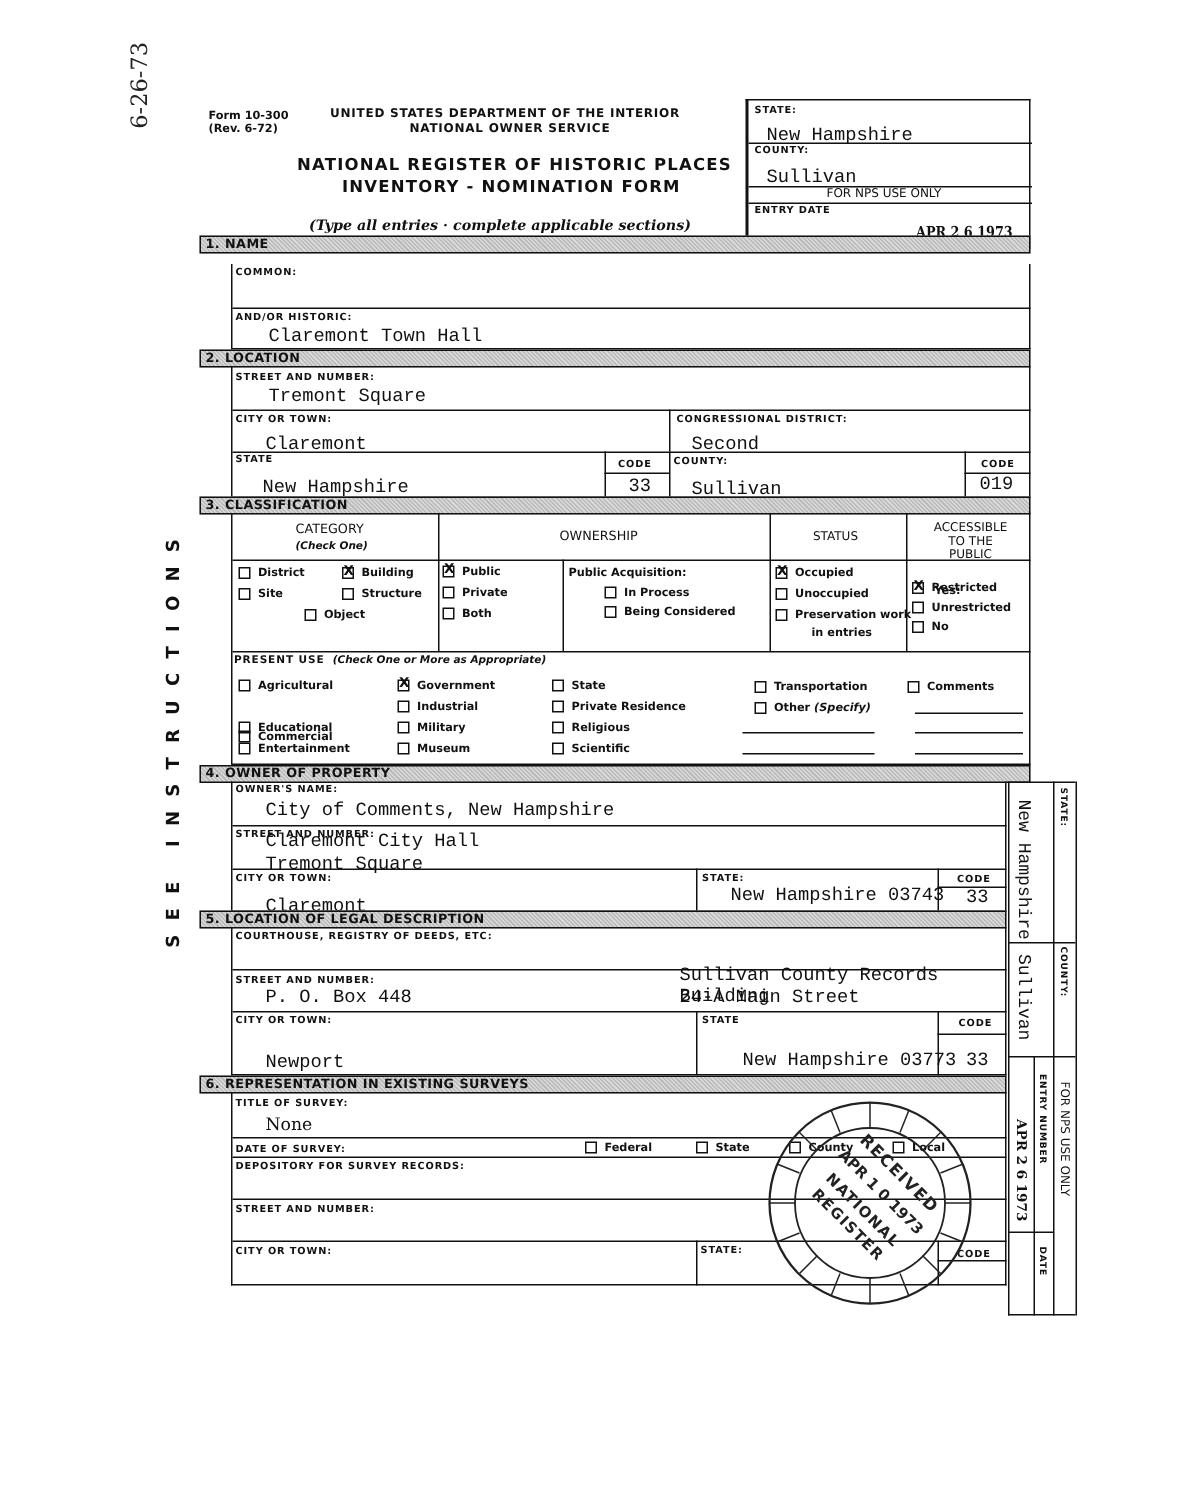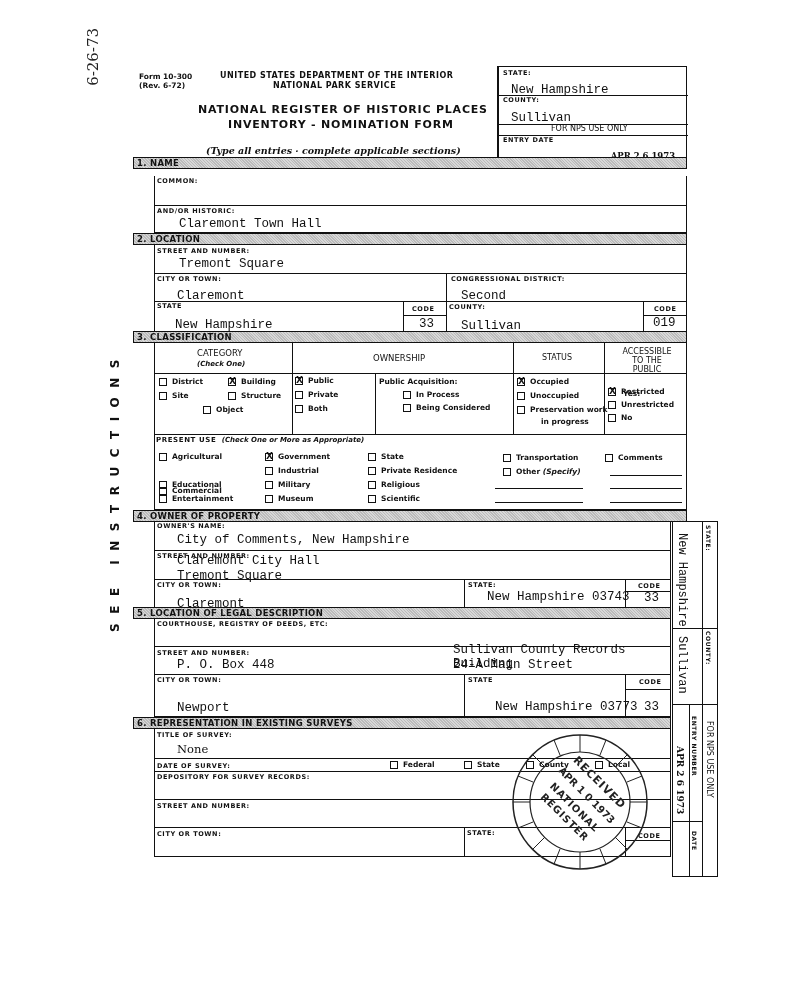--- a/index.html
+++ b/index.html
@@ -20,21 +20,21 @@
   .vtext{writing-mode:vertical-rl;}
 </style>
 </head>
 <body>
 
 <div class="abs vtext" style="left:84px;top:28px;font-family:'DejaVu Serif',serif;font-size:15px;transform:rotate(180deg);color:#222;">6-26-73</div>
 
 <div class="abs small" style="left:139px;top:72px;font-size:7.5px;">Form 10-300</div>
 <div class="abs small" style="left:139px;top:81px;font-size:7.5px;">(Rev. 6-72)</div>
 <div class="abs small" style="left:220px;top:71px;font-size:8px;letter-spacing:0.5px;">UNITED STATES DEPARTMENT OF THE INTERIOR</div>
-<div class="abs small" style="left:273px;top:81px;font-size:8px;letter-spacing:0.5px;">NATIONAL PARK SERVICE</div>
+<div class="abs small" style="left:273px;top:81px;font-size:8px;letter-spacing:0.5px;">NATIONAL OWNER SERVICE</div>
 <div class="abs" style="left:198px;top:103px;font-size:11px;font-weight:bold;letter-spacing:0.8px;">NATIONAL REGISTER OF HISTORIC PLACES</div>
 <div class="abs" style="left:228px;top:118px;font-size:11px;font-weight:bold;letter-spacing:0.8px;">INVENTORY - NOMINATION FORM</div>
 <div class="abs" style="left:206px;top:145px;font-family:'DejaVu Serif',serif;font-style:italic;font-weight:bold;font-size:9.5px;">(Type all entries · complete applicable sections)</div>
 
 <div class="abs" style="left:497px;top:66px;width:190px;height:100px;border-left:2px solid #111;border-right:1px solid #111;border-top:1px solid #111;box-sizing:border-box;">
   <div class="abs lbl" style="left:4px;top:2px;">STATE:</div>
   <div class="abs type" style="left:12px;top:16px;">New Hampshire</div>
   <div class="hl" style="left:0;top:28px;width:189px;"></div>
   <div class="abs lbl" style="left:4px;top:29px;">COUNTY:</div>
   <div class="abs type" style="left:12px;top:44px;">Sullivan</div>
@@ -113,21 +113,21 @@
   <div class="opt" style="left:140px;top:34px;"><span class="cb x"></span><span>Public</span></div>
   <div class="opt" style="left:140px;top:48px;"><span class="cb"></span><span>Private</span></div>
   <div class="opt" style="left:140px;top:62px;"><span class="cb"></span><span>Both</span></div>
   <div class="opt" style="left:224px;top:35px;">Public Acquisition:</div>
   <div class="opt" style="left:248px;top:48px;"><span class="cb"></span><span>In Process</span></div>
   <div class="opt" style="left:248px;top:61px;"><span class="cb"></span><span>Being Considered</span></div>
 
   <div class="opt" style="left:362px;top:35px;"><span class="cb x"></span><span>Occupied</span></div>
   <div class="opt" style="left:362px;top:49px;"><span class="cb"></span><span>Unoccupied</span></div>
   <div class="opt" style="left:362px;top:63px;"><span class="cb"></span><span>Preservation work</span></div>
-  <div class="opt" style="left:386px;top:75px;">in progress</div>
+  <div class="opt" style="left:386px;top:75px;">in entries</div>
 
   <div class="opt" style="left:468px;top:33px;margin-top:14px;">Yes:</div>
   <div class="opt" style="left:453px;top:45px;"><span class="cb x"></span><span>Restricted</span></div>
   <div class="opt" style="left:453px;top:58px;"><span class="cb"></span><span>Unrestricted</span></div>
   <div class="opt" style="left:453px;top:71px;"><span class="cb"></span><span>No</span></div>
 
   <div class="hl" style="left:0;top:92px;width:532px;"></div>
   <div class="abs" style="left:1px;top:94px;font-size:7px;font-weight:bold;">
     <span style="letter-spacing:0.6px;">PRESENT USE</span>
     <span style="font-style:italic;margin-left:3px;">(Check One or More as Appropriate)</span>

